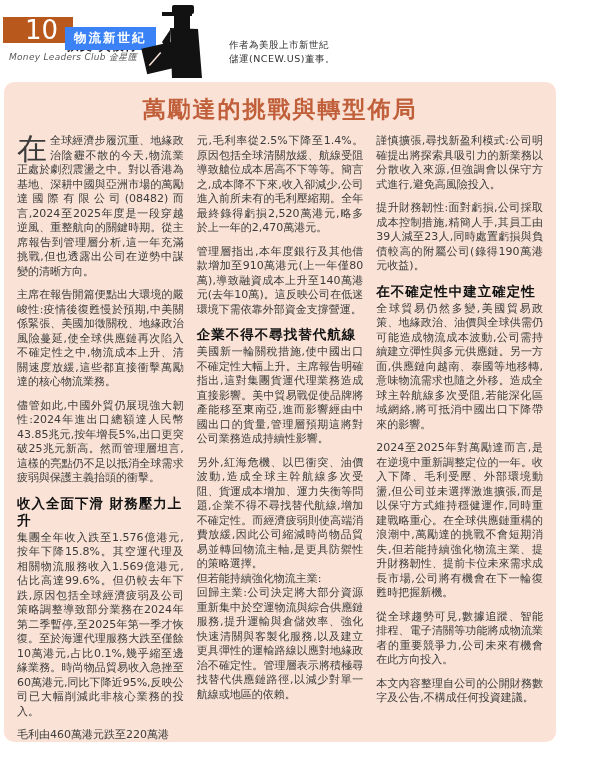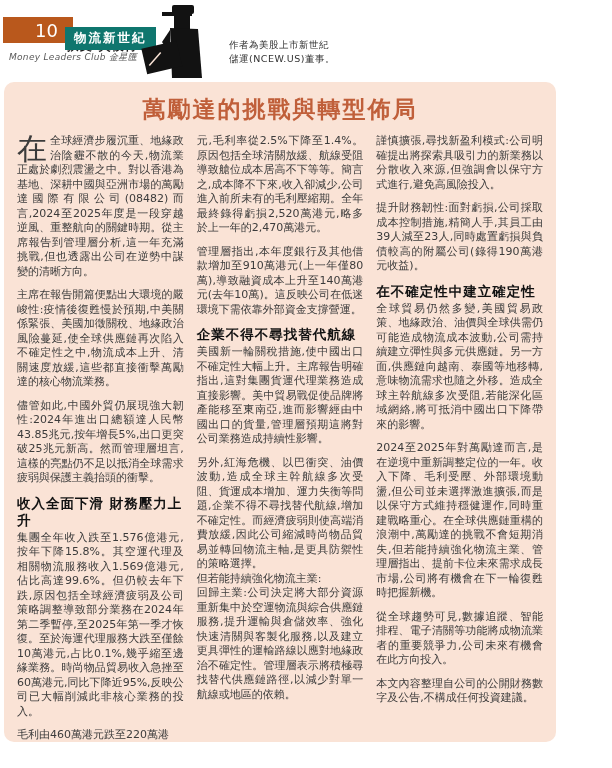--- a/index.html
+++ b/index.html
@@ -8,29 +8,29 @@
     background:#ffffff;
     font-family:"DejaVu Sans","Liberation Sans",sans-serif;
   }
   
   .header{position:absolute;top:0;left:0;width:612px;height:82px;background:#ffffff;}
   .issue-box{
     position:absolute;left:3px;top:17px;width:70px;height:26px;
     background:#b9581c;color:#ffffff;
     display:flex;align-items:center;justify-content:flex-end;
     padding-right:15px;box-sizing:border-box;
-    font-size:18px;line-height:21px;font-weight:400;
+    font-size:26px;line-height:21px;font-weight:400;
   }
   .byline{
     position:absolute;left:67px;top:11px;
     font-size:12px;font-weight:bold;color:#1a1a1a;letter-spacing:1px;margin-top:27px;
   }
   .column-badge{
     position:absolute;left:65px;top:27px;
-    background:#0f766e;color:#ffffff;
+    background:#3b82f6;color:#ffffff;
     font-size:12.5px;font-weight:bold;letter-spacing:2px;
     padding:3px 9px 3px 9px;
   }
   .club-line{
     position:absolute;left:9px;top:51px;
     font-size:9px;color:#5a5a5a;letter-spacing:.3px;font-style:italic;
   }
   .silhouette{position:absolute;left:132px;top:2px;width:88px;height:78px;}
   .author-note{
     position:absolute;left:229px;top:38px;
@@ -115,19 +115,19 @@
       <p class="tight">另外,紅海危機、以巴衝突、油價波動,造成全球主幹航線多次受阻、貨運成本增加、運力失衡等問題,企業不得不尋找替代航線,增加不確定性。而經濟疲弱則使高端消費放緩,因此公司縮減時尚物品貿易並轉回物流主軸,是更具防禦性的策略選擇。</p>
       <p class="tight">但若能持續強化物流主業:</p>
       <p class="tight">回歸主業:公司決定將大部分資源重新集中於空運物流與綜合供應鏈服務,提升運輸與倉儲效率、強化快速清關與客製化服務,以及建立更具彈性的運輸路線以應對地緣政治不確定性。管理層表示將積極尋找替代供應鏈路徑,以減少對單一航線或地區的依賴。</p>
     </div>
 
     <div class="col">
       <p>謹慎擴張,尋找新盈利模式:公司明確提出將探索具吸引力的新業務以分散收入來源,但強調會以保守方式進行,避免高風險投入。</p>
       <p>提升財務韌性:面對虧損,公司採取成本控制措施,精簡人手,其員工由39人減至23人,同時處置虧損與負債較高的附屬公司(錄得190萬港元收益)。</p>
       <h3>在不確定性中建立確定性</h3>
       <p>全球貿易仍然多變,美國貿易政策、地緣政治、油價與全球供需仍可能造成物流成本波動,公司需持續建立彈性與多元供應鏈。另一方面,供應鏈向越南、泰國等地移轉,意味物流需求也隨之外移。造成全球主幹航線多次受阻,若能深化區域網絡,將可抵消中國出口下降帶來的影響。</p>
-      <p>2024至2025年對萬勵達而言,是在逆境中重新調整定位的一年。收入下降、毛利受壓、外部環境動盪,但公司並未選擇激進擴張,而是以保守方式維持穩健運作,同時重建戰略重心。在全球供應鏈重構的浪潮中,萬勵達的挑戰不會短期消失,但若能持續強化物流主業、管理層指出、提前卡位未來需求成長市場,公司將有機會在下一輪復甦時把握新機。</p>
+      <p>2024至2025年對萬勵達而言,是在逆境中重新調整定位的一年。收入下降、毛利受壓、外部環境動盪,但公司並未選擇激進擴張,而是以保守方式維持穩健運作,同時重建戰略重心。在全球供應鏈重構的浪潮中,萬勵達的挑戰不會短期消失,但若能持續強化物流主業、提升財務韌性、提前卡位未來需求成長市場,公司將有機會在下一輪復甦時把握新機。</p>
       <p>從全球趨勢可見,數據追蹤、智能排程、電子清關等功能將成物流業者的重要競爭力,公司未來有機會在此方向投入。</p>
       <p>本文內容整理自公司的公開財務數字及公告,不構成任何投資建議。</p>
     </div>
 
   </div>
 </div>
 
 </body></html>

